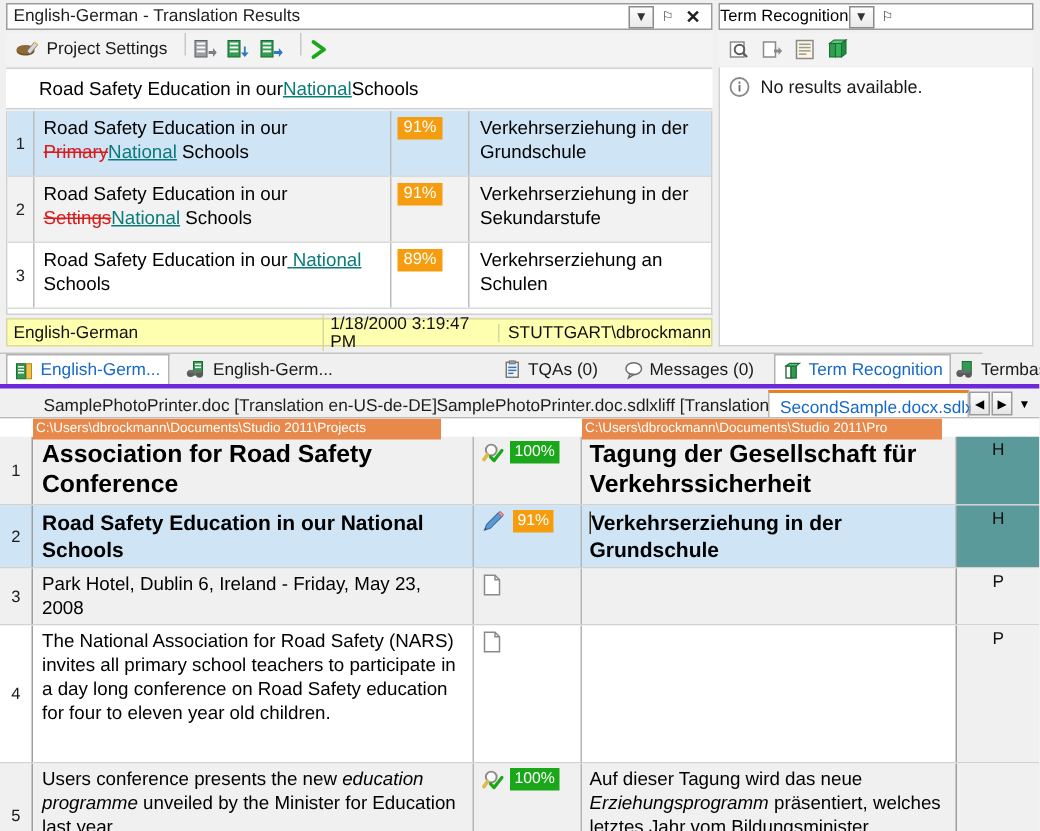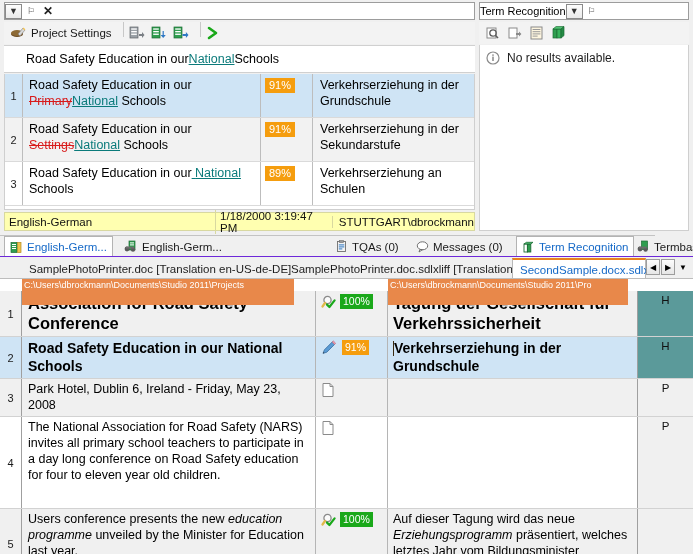--- a/index.html
+++ b/index.html
@@ -84,32 +84,32 @@
   .term-body { position:absolute; left:2px; top:45px; width:210px; height:186px; background:#fff; border:1px solid #cfcfcf; border-top:none; padding:6px 0 0 6px; display:flex; align-items:flex-start;}
   .term-msg { margin-left:7px; font-size:12px; color:#1a1a1a; }
 
   
   .tabstrip { position:absolute; left:0; top:235px; width:655px; height:21px; background:#f0f0f0; border-top:1px solid #c3c3c3;}
   .tt { position:absolute; top:0; height:21px; display:flex; align-items:center; padding:0 5px; font-size:11.5px; color:#1a1a1a; white-space:nowrap;}
   .tt.active { background:#fff; border:1px solid #b3b3b3; border-bottom:none; color:#1569c7;}
   .tt .ic { margin-right:4px; display:flex; align-items:center;}
 
   
-  .doctabs { position:absolute; left:0; top:256px; width:693px; height:22px; background:#f0f0f0; border-top:1px solid #6d28d9;}
+  .doctabs { position:absolute; left:0; top:256px; width:693px; height:22px; background:#f0f0f0; border-top:3px solid #6d28d9;}
   .dt { position:absolute; top:1px; height:21px; display:flex; align-items:center; padding:0 7px; font-size:11.5px; color:#1d1d1d; white-space:nowrap;}
   .dt.active { background:#fff; border:1px solid #b8b8b8; border-bottom:none; color:#1569c7; border-top:2px solid #e8821e;}
   .dt-navs { position:absolute; right:2px; top:2px; display:flex; align-items:center;}
   .nav-btn { width:14px; height:16px; border:1px solid #9d9d9d; background:linear-gradient(#fcfcfc,#e6e6e6); display:flex; align-items:center; justify-content:center; font-size:8px; margin-right:1px;}
   .nav-btn.flat { border:none; background:none; }
 
   
   .editor { position:absolute; left:0; top:278px; width:693px; height:276px; background:#fff; border-top:1px solid #bdbdbd; overflow:hidden;}
   .path-row { position:relative; height:12px; background:#fff; }
   .path-tag {
-    position:absolute; top:0; height:26px; background:#e8884a; color:#fff;
+    position:absolute; top:0; height:14px; background:#e8884a; color:#fff;
     font-size:9px; line-height:12px; padding:0 2px; overflow:hidden; white-space:nowrap;
   }
   .erow { display:flex; border-bottom:1px solid #d2d2d2; }
   .erow.sel { background:#cfe4f5; }
   .erow.g { background:#f0f0f0; }
   .erow.w { background:#ffffff; }
   .e-num { width:22px; flex:none; border-right:1px solid #9f9f9f; display:flex; align-items:center; justify-content:center; font-size:11px; color:#1a1a1a;}
   .e-src { width:294px; flex:none; padding:2px 6px 3px 6px; font-size:12.5px; line-height:16px; color:#000; border-right:1px solid #b5b5b5;}
   .e-src.h1 { font-size:16.5px; font-weight:bold; line-height:20px; }
   .e-src.h2 { font-size:14px; font-weight:bold; line-height:18px; }
@@ -130,20 +130,21 @@
 </head>
 <body>
 
 <div id="root">
 
   <div class="top-area">
 
     <div class="tr-panel">
 
       <div class="panel-caption">
+        <span class="cap-text">English-German - Translation Results</span>
         <span class="cap-btn boxed">▼</span>
         <span class="cap-btn">⚐</span>
         <span class="cap-btn x">✕</span>
       </div>
 
       <div class="tr-toolbar">
         <div class="tb-item">
           <span>
             <svg width="16" height="16" viewBox="0 0 16 16">
               <ellipse cx="7" cy="9" rx="6" ry="3" fill="#6b4a22"></ellipse>

